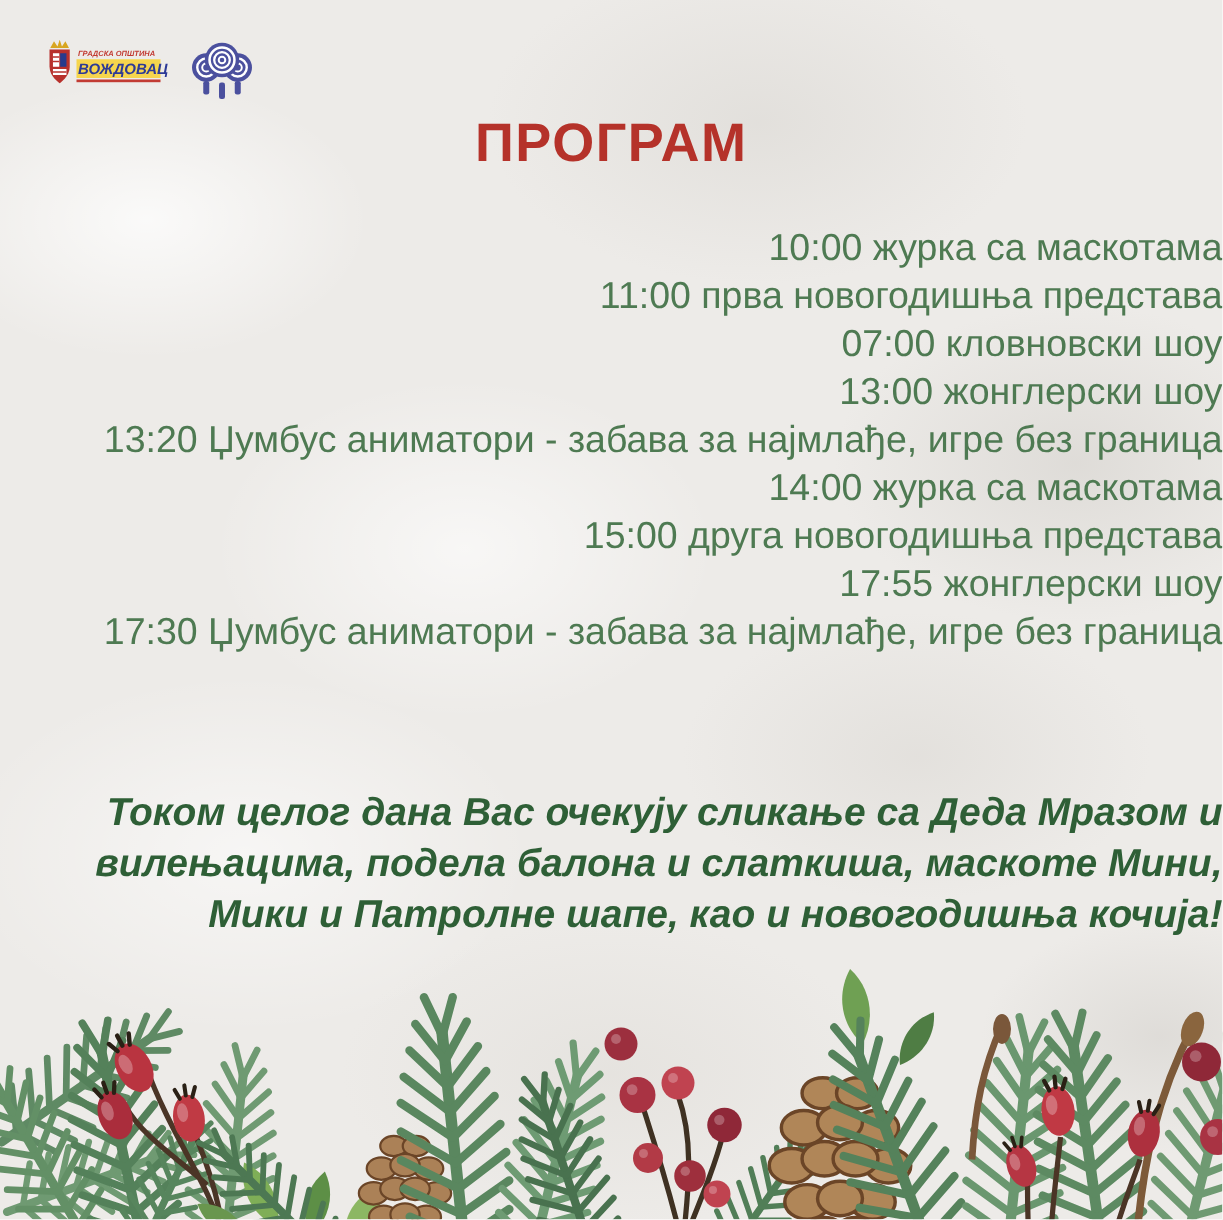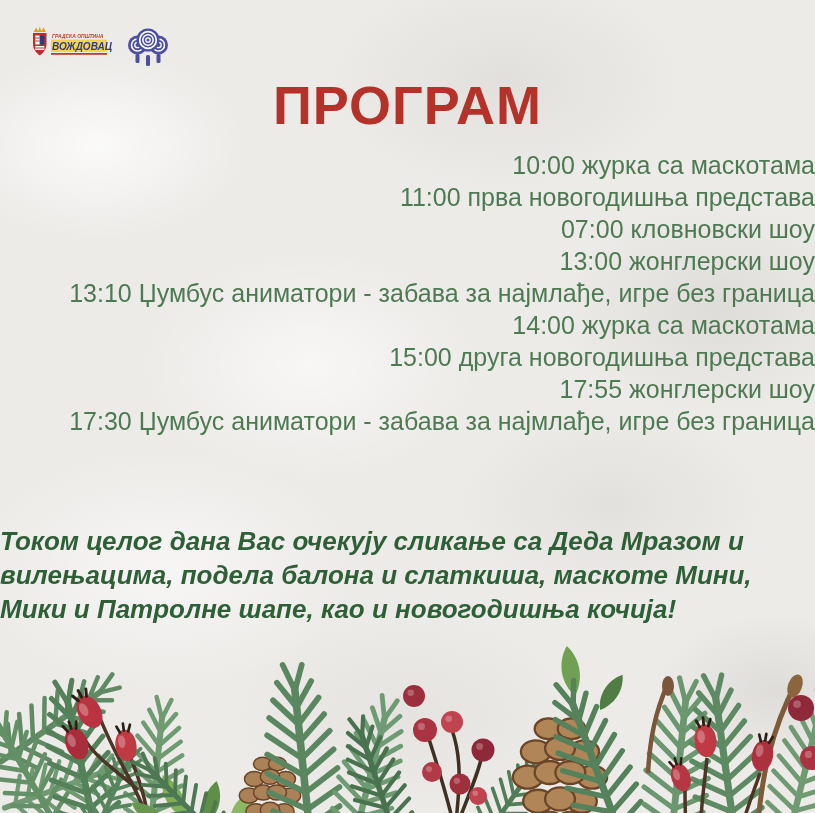--- a/index.html
+++ b/index.html
@@ -14,29 +14,29 @@
       radial-gradient(ellipse 260px 170px at 88% 38%, rgba(208,205,200,.5), transparent 62%),
       radial-gradient(ellipse 320px 200px at 20% 70%, rgba(255,255,255,.55), transparent 60%),
       radial-gradient(ellipse 260px 160px at 75% 62%, rgba(215,212,207,.45), transparent 60%),
       radial-gradient(ellipse 300px 170px at 50% 88%, rgba(222,219,214,.5), transparent 60%),
       radial-gradient(ellipse 200px 130px at 95% 85%, rgba(205,202,197,.45), transparent 60%);
   }
   .logos{position:absolute; left:28px; top:24px; display:flex; gap:12px; align-items:center;font-style:italic;}
   .logo-card{display:block;}
   .title{
     position:absolute; top:74px; left:0; width:100%; text-align:center;
-    font-size:54px; font-weight:bold; letter-spacing:1px;
+    font-size:36px; font-weight:bold; letter-spacing:1px;
     color:var(--title-red,#b5322a);
   }
   .schedule{
     position:absolute; top:149px; left:0; width:100%; text-align:right;
     font-size:25px; line-height:32px; color:var(--schedule-green,#4e7a52);
   }
   .note{
-    position:absolute; top:524px; left:0; width:100%; text-align:left;
+    position:absolute; top:524px; left:0; width:100%; text-align:right;
     font-style:italic; font-weight:bold; font-size:26px; line-height:34px;
     color:var(--note-green,#2e5f36);
   }
   .decoration{position:absolute; left:0; bottom:0; width:815px; height:175px;}
 </style>
 </head>
 <body>
 
 <div class="poster">
 
@@ -76,21 +76,21 @@
     </svg>
   </div>
 
   <div class="title">ПРОГРАМ</div>
 
   <div class="schedule">
     <div>10:00 журка са маскотама</div>
     <div>11:00 прва новогодишња представа</div>
     <div>07:00 кловновски шоу</div>
     <div>13:00 жонглерски шоу</div>
-    <div>13:10 Џумбус аниматори - забава за најмлађе, игре без граница</div>
+    <div>13:20 Џумбус аниматори - забава за најмлађе, игре без граница</div>
     <div>14:00 журка са маскотама</div>
     <div>15:00 друга новогодишња представа</div>
     <div>17:55 жонглерски шоу</div>
     <div>17:30 Џумбус аниматори - забава за најмлађе, игре без граница</div>
   </div>
 
   <div class="note">
     <div>Током целог дана Вас очекују сликање са Деда Мразом и</div>
     <div>вилењацима, подела балона и слаткиша, маскоте Мини,</div>
     <div>Мики и Патролне шапе, као и новогодишња кочија!</div>

